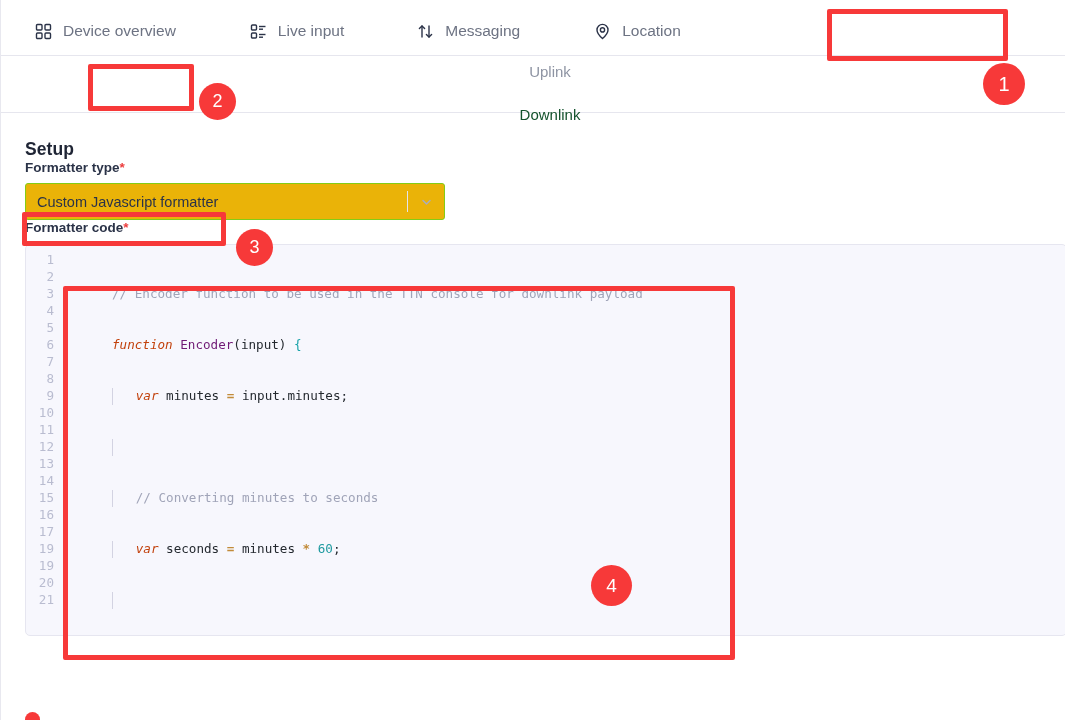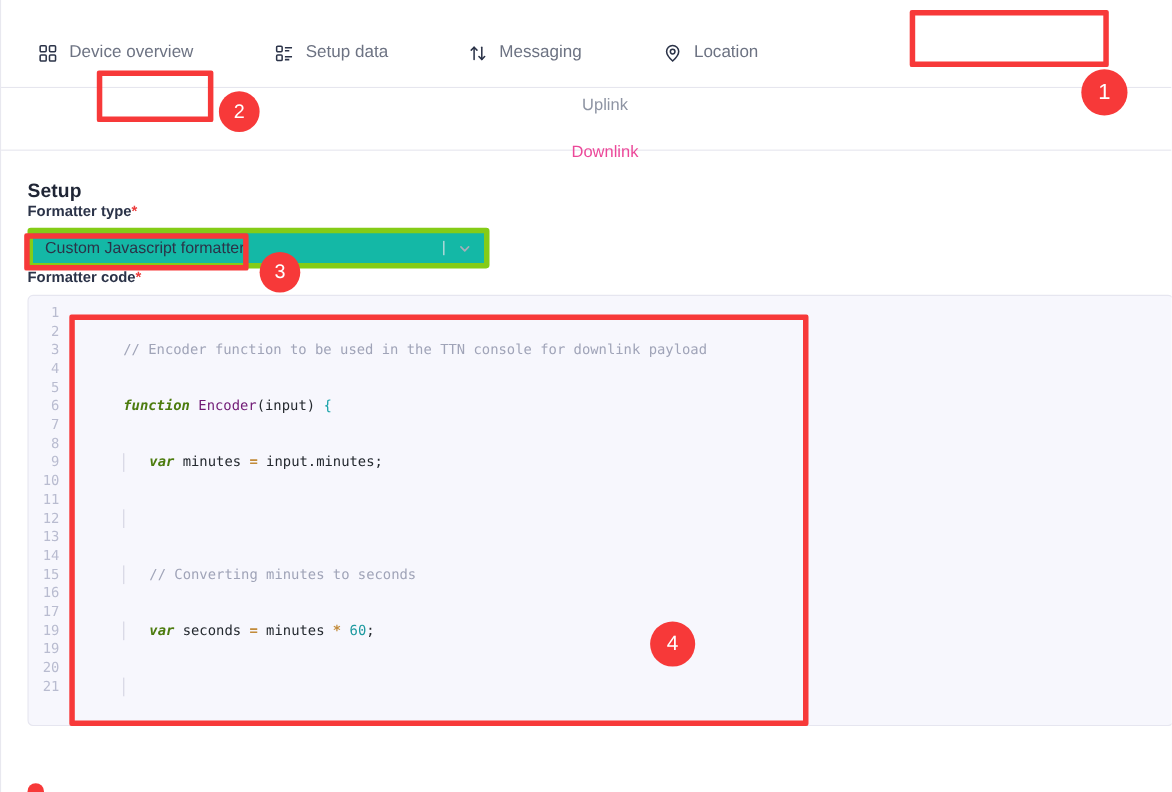--- a/index.html
+++ b/index.html
@@ -16,22 +16,22 @@
     position: relative;
     width: 1065px;
     height: 720px;
     background: #ffffff;
     border-left: 1px solid #e8e8ef;
   }
 
   
   .topnav {
     display: flex;
-    align-items: flex-end;
-    height: 80px;
+    align-items: flex-start;
+    height: 56px;
     border-bottom: 1px solid #e6e6ee;
     padding-left: 34px;
   }
   .navitem {
     display: flex;
     align-items: center;
     gap: 11px;
     color: #6d7383;
     font-size: 15.5px;
     height: 62px;
@@ -49,21 +49,21 @@
     display: flex;
     align-items: center;
     height: 50px;
     padding-left: 34px;
     gap: 26px;
     border-bottom: 1px solid #e6e6ee;
     margin-top: 7px;
     flex-direction: column;
   }
   .subtab { font-size: 15px; color: #8e94a3; }
-  .subtab.active { color: #ec4899; text-align: center; }
+  .subtab.active { color: #14532d; text-align: center; }
 
   
   .body-wrap { padding: 26px 0 0 24px; }
   .section-title {
     font-size: 17.5px;
     font-weight: bold;
     color: #1f2535;
     letter-spacing: .1px;
   }
   .field-label {
@@ -71,23 +71,23 @@
     font-weight: bold;
     color: #2b3348;
   }
   .req { color: #ec3c3c; font-weight: bold; }
 
   .select {
     position: relative;
     width: 420px;
     height: 37px;
     margin-top: 8px;
-    border: 5px solid #84cc16;
+    border: 1px solid #84cc16;
     border-radius: 3px;
-    background: #14b8a6;
+    background: #eab308;
     display: flex;
     align-items: center;
   }
   .select .val {
     padding-left: 11px;
     font-size: 14.5px;
     color: #2b3348;
   }
   .select .divider {
     position: absolute;
@@ -143,21 +143,21 @@
     display: inline-block;
     width: 0;
     border-left: 1px solid #d3d3e2;
     height: 17px;
     vertical-align: top;
     position: relative;
     top: 1px;
   }
 
   .c-com  { color: #a0a4b8; }
-  .c-kw   { color: #4d7c0f; font-weight: bold; font-style: italic; }
+  .c-kw   { color: #c2410c; font-weight: normal; font-style: italic; }
   .c-fn   { color: #701a75; }
   .c-num  { color: #1e9aa0; }
   .c-op   { color: #c28b3a; font-weight: bold; }
   .c-pun  { color: #24292f; }
   .c-br   { color: #18a2a8; }
 
   
   .anno {
     position: absolute;
     border: 5px solid #f73939;
@@ -211,21 +211,21 @@
       <span class="ico">
         <svg width="17" height="17" viewBox="0 0 17 17" fill="none" stroke="#2b3348" stroke-width="1.4">
           <rect x="1.5" y="2" width="5" height="5" rx="1"></rect>
           <rect x="1.5" y="10" width="5" height="5" rx="1"></rect>
           <line x1="9" y1="3.5" x2="15.5" y2="3.5"></line>
           <line x1="9" y1="6.2" x2="13" y2="6.2"></line>
           <line x1="9" y1="11.5" x2="15.5" y2="11.5"></line>
           <line x1="9" y1="14.2" x2="13" y2="14.2"></line>
         </svg>
       </span>
-      <span>Setup data</span>
+      <span>Live input</span>
     </div>
 
     <div class="nav-sp-2"></div>
 
     <div class="navitem">
       <span class="ico">
         <svg width="17" height="17" viewBox="0 0 17 17" fill="none" stroke="#2b3348" stroke-width="1.4" stroke-linecap="round" stroke-linejoin="round">
           <line x1="5" y1="14" x2="5" y2="3"></line>
           <polyline points="2.4,5.6 5,3 7.6,5.6"></polyline>
           <line x1="12" y1="3" x2="12" y2="14"></line>

